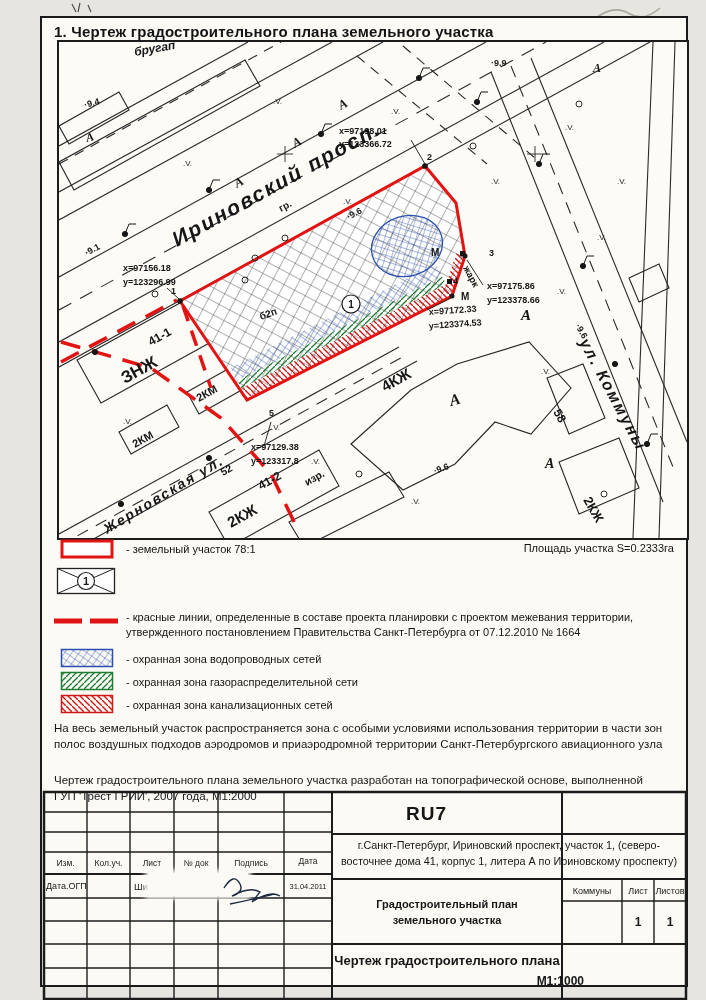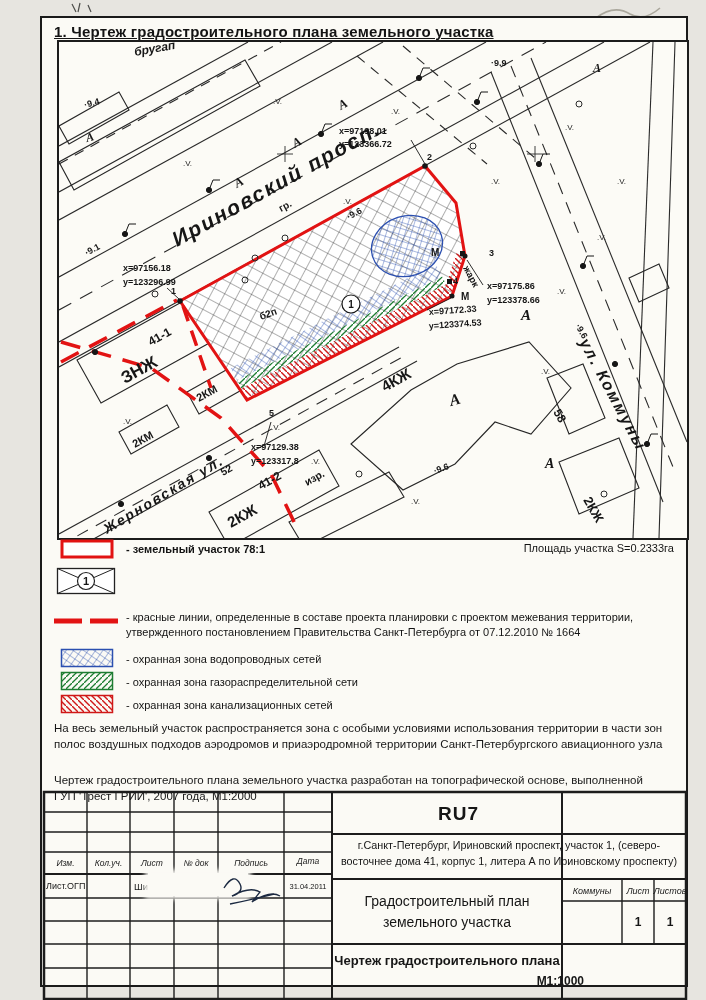--- a/index.html
+++ b/index.html
@@ -1,36 +1,36 @@
 <!DOCTYPE html>
 <html><head>
 <meta charset="utf-8">
 <style>
   html,body{margin:0;padding:0;}
   body{width:706px;height:1000px;background:#e7e5e0;font-family:"Liberation Sans",sans-serif;position:relative;overflow:hidden;}
   .abs{position:absolute;}
   .scan{position:absolute;left:0;top:0;width:706px;height:1000px;background:#e7e5e0;}
   .frame{position:absolute;left:40px;top:16px;width:644px;height:967px;border:2px solid #1a1a1a;background:#fbfaf5;}
-  .page-title{position:absolute;left:12px;top:5px;font-size:15px;font-weight:bold;color:#141414;letter-spacing:.2px;text-decoration:underline;}
+  .page-title{position:absolute;left:12px;top:5px;font-size:15px;font-weight:bold;color:#141414;letter-spacing:.2px;}
   .mapbox{position:absolute;left:15px;top:22px;width:628px;height:496px;border:2px solid #1c1c1c;background:#fcfbf6;}
   .mapbox svg{display:block;}
   .mt{font-family:"Liberation Sans",sans-serif;fill:#161616;font-weight:bold;}
   .mt-street{font-style:italic;letter-spacing:2px;}
   .mt-coord{font-size:9px;}
   .mt-el{font-size:9px;}
   .mt-letter{font-family:"Liberation Serif",serif;font-style:italic;}
   .legend-row{position:absolute;font-size:11px;color:#131313;}
   .legend-text{position:absolute;left:84px;top:0;width:552px;line-height:1.32;color:#131313;}
   .note{position:absolute;font-size:11.5px;line-height:1.42;color:#161616;}
   .tblline{position:absolute;left:0;top:772px;}
-  .cellhead{position:absolute;font-size:8.5px;font-style:italic;color:#1b1b1b;display:flex;align-items:center;justify-content:center;border-radius:11px;}
+  .cellhead{position:absolute;font-size:8.5px;color:#1b1b1b;display:flex;align-items:center;justify-content:center;border-radius:11px;}
   .cellval{position:absolute;color:#161616;display:flex;align-items:center;justify-content:center;text-align:center;}
   .ru7{font-size:19px;font-weight:bold;letter-spacing:1px;}
   .addr{font-size:10.8px;line-height:1.45;}
-  .doctitle{font-size:14px;font-weight:normal;line-height:1.5;}
+  .doctitle{font-size:11px;font-weight:bold;line-height:1.5;}
   .sheettitle{font-size:13px;font-weight:bold;}
   .scale{font-size:12px;font-weight:bold;justify-content:flex-end;}
   .committee{font-size:8px;line-height:1.4;}
   .stageval{font-size:12px;font-weight:bold;}
   .redact{position:absolute;background:#fbfaf5;box-shadow:0 0 5px 3px #fbfaf5;}
   .watermark{position:absolute;left:170px;top:946px;width:380px;font-family:"DejaVu Sans",sans-serif;font-size:20px;color:#8d8d8b;letter-spacing:3px;z-index:10;opacity:.85;}
 </style>
 </head>
 <body>
 
@@ -268,21 +268,21 @@
           <text class="mt mt-letter" font-size="12" x="534" y="30">А</text>
           <text class="mt mt-letter" font-size="12" transform="translate(28,100) rotate(-15)">А</text>
         </g>
       </svg>
     </div>
 
     <div class="legend-row" style="left:0;top:520px;width:644px;height:26px;">
       <svg class="abs" style="left:18px;top:1px;" width="54" height="20">
         <rect x="2" y="2" width="50" height="16" fill="#ffffff" stroke="#e21313" stroke-width="3"></rect>
       </svg>
-      <div class="legend-text" style="top:4px;font-weight:bold;">- земельный участок 78:1</div>
+      <div class="legend-text" style="top:4px;">- земельный участок 78:1</div>
       <div class="abs" style="left:400px;top:4px;width:232px;text-align:right;font-weight:normal;">Площадь участка S=0.2333га</div>
     </div>
 
     <div class="legend-row" style="left:0;top:546px;width:644px;height:48px;">
       <svg class="abs" style="left:14px;top:3px;" width="60" height="28">
         <rect x="1.5" y="1.5" width="57" height="25" fill="#ffffff" stroke="#222222" stroke-width="1.3"></rect>
         <line x1="1.5" y1="1.5" x2="58.5" y2="26.5" stroke="#222222" stroke-width="1"></line>
         <line x1="58.5" y1="1.5" x2="1.5" y2="26.5" stroke="#222222" stroke-width="1"></line>
         <circle cx="30" cy="14" r="8.5" fill="#ffffff" stroke="#222222" stroke-width="1.2"></circle>
         <text x="30" y="18" text-anchor="middle" font-size="11" font-weight="bold" font-family="Liberation Sans, sans-serif" fill="#161616">1</text>
@@ -348,29 +348,29 @@
       </g>
     </svg>
 
     <div class="cellhead" style="left:2px;top:834px;width:43px;height:22px;">Изм.</div>
     <div class="cellhead" style="left:45px;top:834px;width:43px;height:22px;">Кол.уч.</div>
     <div class="cellhead" style="left:88px;top:834px;width:44px;height:22px;">Лист</div>
     <div class="cellhead" style="left:132px;top:834px;width:44px;height:22px;">№ док</div>
     <div class="cellhead" style="left:176px;top:834px;width:66px;height:22px;">Подпись</div>
     <div class="cellhead" style="left:242px;top:834px;width:48px;height:18px;">Дата</div>
 
-    <div class="cellval" style="left:4px;top:856px;width:90px;height:24px;font-size:9px;justify-content:flex-start;">Лист.ОГП</div>
+    <div class="cellval" style="left:4px;top:856px;width:90px;height:24px;font-size:9px;justify-content:flex-start;">Дата.ОГП</div>
     <div class="cellval" style="left:92px;top:856px;width:30px;height:24px;font-size:9.5px;justify-content:flex-start;">Ши</div>
     <div class="redact" style="left:106px;top:855px;width:100px;height:23px;"></div>
     <svg class="abs" style="left:178px;top:852px;z-index:3;" width="64" height="44">
       <path d="M4 18 q10 -16 16 -4 q4 8 -8 12 q18 -10 28 -4 l-8 10 q18 -12 28 -6 M10 34 q20 -4 44 -10" stroke="#1c2a42" stroke-width="1.4" fill="none"></path>
     </svg>
     <div class="cellval" style="left:241px;top:856px;width:50px;height:24px;font-size:7.5px;">31.04.2011</div>
 
-    <div class="cellval ru7" style="left:290px;top:776px;width:189px;height:40px;padding-left:32px;">RU7</div>
+    <div class="cellval ru7" style="left:290px;top:776px;width:189px;height:40px;">RU7</div>
     <div class="cellval addr" style="left:296px;top:818px;width:342px;height:36px;">г.Санкт-Петербург, Ириновский проспект, участок 1, (северо-восточнее дома 41, корпус 1, литера А по Ириновскому проспекту)</div>
     <div class="cellval doctitle" style="left:290px;top:868px;width:230px;height:52px;padding:0 28px;box-sizing:border-box;">Градостроительный план земельного участка</div>
 
     <div class="cellhead" style="left:522px;top:862px;width:56px;height:22px;font-size:9px;">Коммуны</div>
     <div class="cellhead" style="left:580px;top:862px;width:32px;height:22px;font-size:9px;">Лист</div>
     <div class="cellhead" style="left:612px;top:862px;width:32px;height:22px;font-size:9px;">Листов</div>
     <div class="cellval stageval" style="left:580px;top:886px;width:32px;height:36px;">1</div>
     <div class="cellval stageval" style="left:612px;top:886px;width:32px;height:36px;">1</div>
 
     <div class="cellval sheettitle" style="left:290px;top:932px;width:230px;height:20px;">Чертеж градостроительного плана</div>

